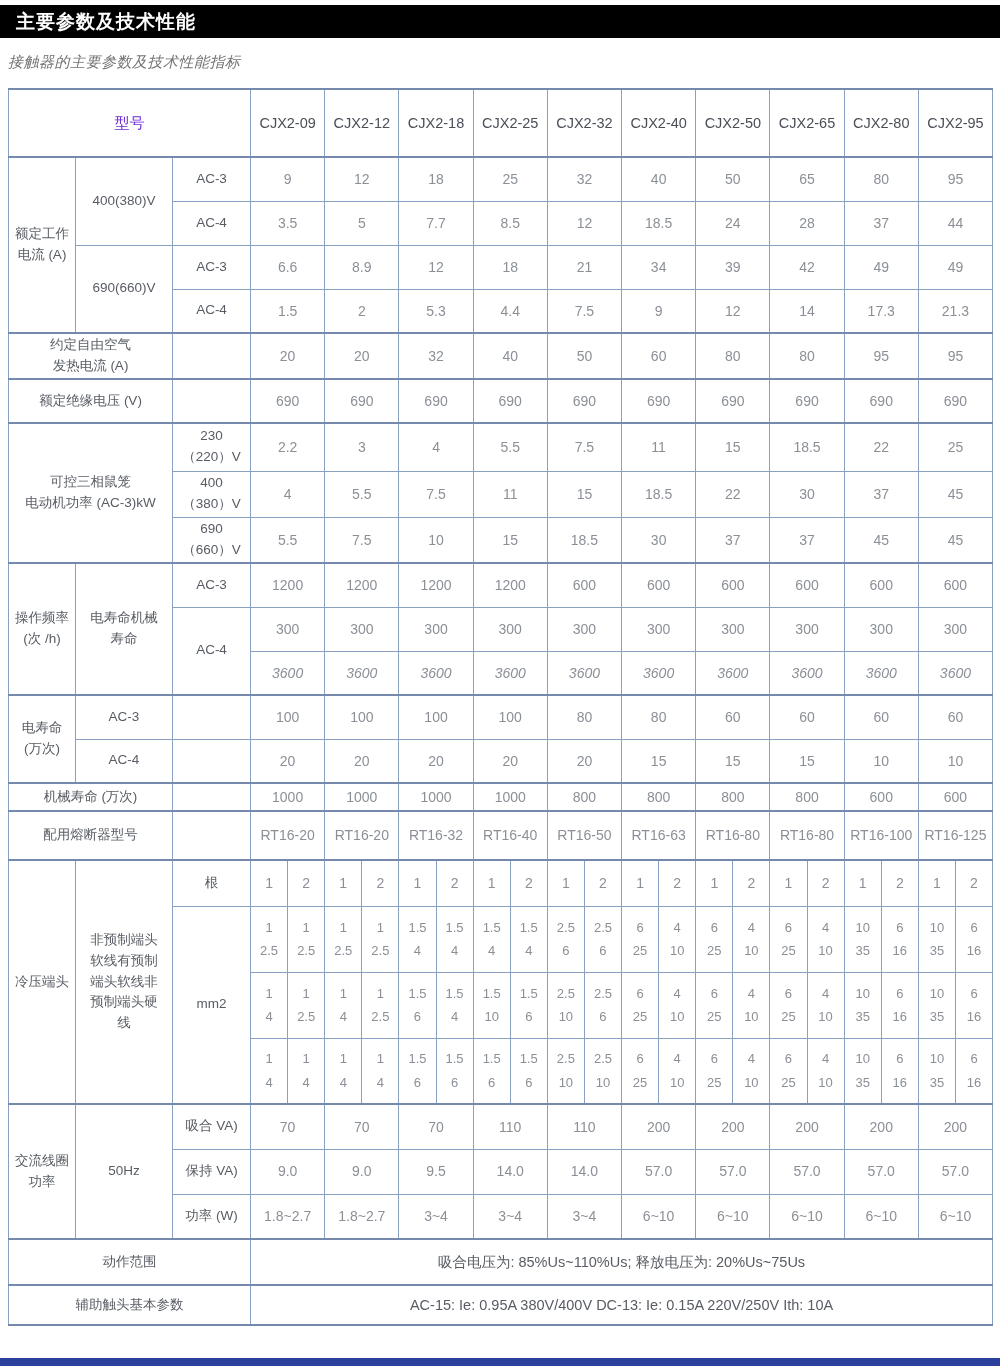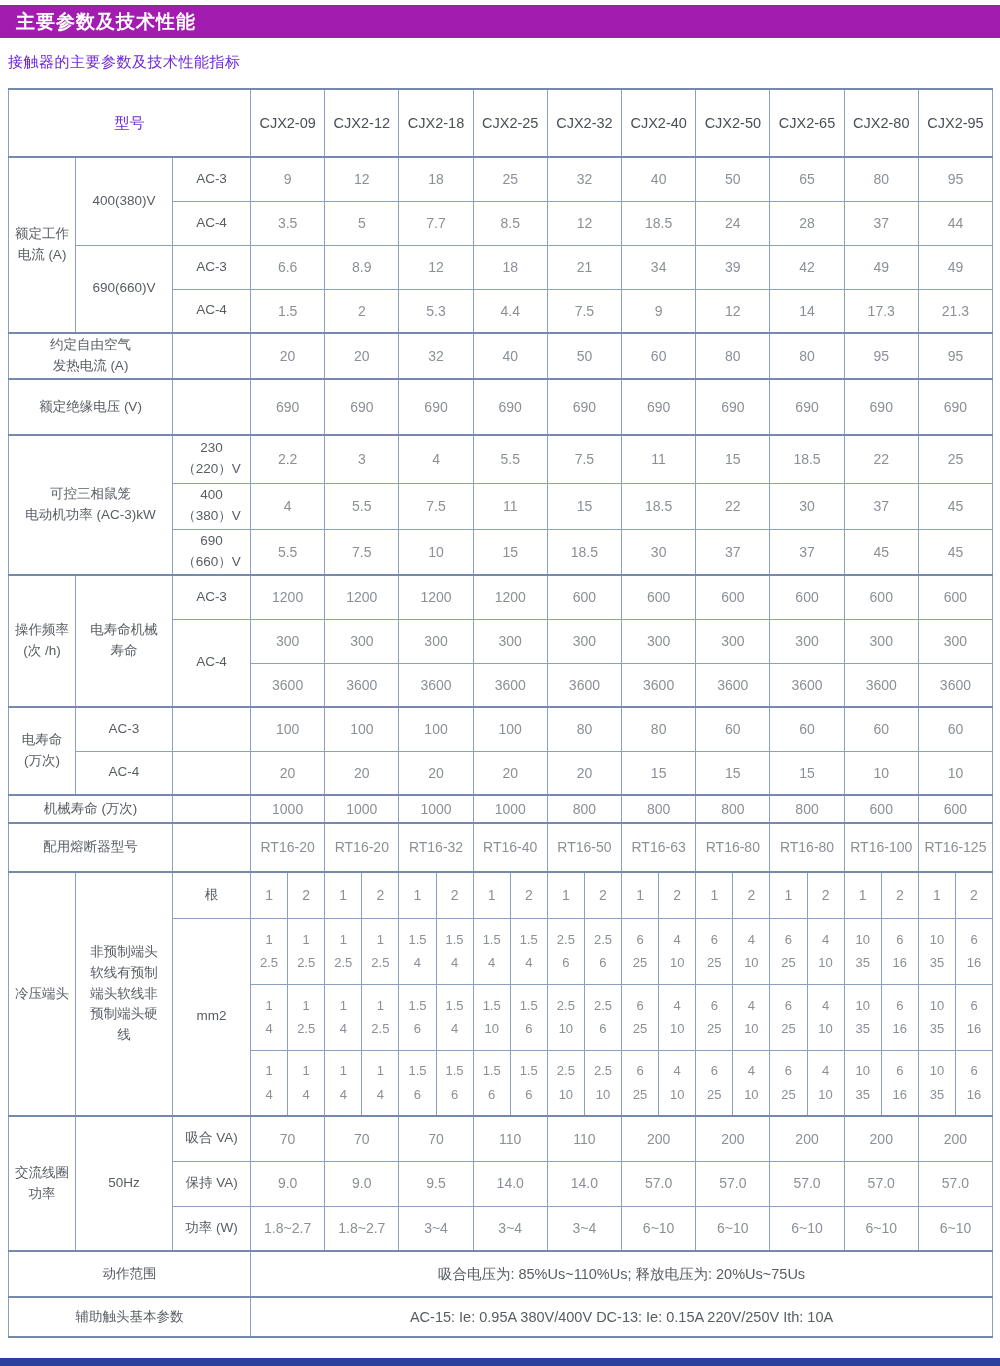--- a/index.html
+++ b/index.html
@@ -3,27 +3,27 @@
 <meta charset="utf-8">
 <style>
   html,body{margin:0;padding:0;background:#ffffff;}
   body{
     width:1000px;height:1366px;position:relative;
     font-family:"Liberation Sans","DejaVu Sans",sans-serif;
     -webkit-font-smoothing:antialiased;
   }
   .title-bar{
     margin-top:5px;height:33px;width:1000px;
-    background:#a21caf;color:#ffffff;
+    background:#000000;color:#ffffff;
     font-size:19px;font-weight:bold;
     line-height:33px;padding-left:16px;box-sizing:border-box;
     letter-spacing:1px;
   }
   .subtitle{
-    margin:15px 0 0 8px;font-size:15px;color:#6d28d9;letter-spacing:0.5px;
+    margin:15px 0 0 8px;font-size:15px;color:#737373;letter-spacing:0.5px;font-style:italic;
   }
   table.spec{
     margin:16px 0 0 8px;border-collapse:collapse;table-layout:fixed;
     width:984px;
     border-top:2px solid #7489ac;border-bottom:2px solid #7489ac;
   }
   table.spec td{
     border:1px solid #8aa0c0;
     text-align:center;vertical-align:middle;
     white-space:pre-line;
@@ -155,21 +155,21 @@
         <td colspan="2" class="value">20</td>
         <td colspan="2" class="value">32</td>
         <td colspan="2" class="value">40</td>
         <td colspan="2" class="value">50</td>
         <td colspan="2" class="value">60</td>
         <td colspan="2" class="value">80</td>
         <td colspan="2" class="value">80</td>
         <td colspan="2" class="value">95</td>
         <td colspan="2" class="value">95</td>
       </tr>
-      <tr class="sec" style="height: 56px;">
+      <tr class="sec" style="height: 44px;">
         <td colspan="2" class="label">额定绝缘电压 (V)</td>
         <td class="empty"></td>
         <td colspan="2" class="value">690</td>
         <td colspan="2" class="value">690</td>
         <td colspan="2" class="value">690</td>
         <td colspan="2" class="value">690</td>
         <td colspan="2" class="value">690</td>
         <td colspan="2" class="value">690</td>
         <td colspan="2" class="value">690</td>
         <td colspan="2" class="value">690</td>
@@ -243,21 +243,21 @@
         <td colspan="2" class="value">300</td>
         <td colspan="2" class="value">300</td>
         <td colspan="2" class="value">300</td>
         <td colspan="2" class="value">300</td>
         <td colspan="2" class="value">300</td>
         <td colspan="2" class="value">300</td>
         <td colspan="2" class="value">300</td>
         <td colspan="2" class="value">300</td>
         <td colspan="2" class="value">300</td>
       </tr>
-      <tr style="height: 44px;">
+      <tr style="height: 44px; font-style: italic;">
         <td colspan="2" class="value">3600</td>
         <td colspan="2" class="value">3600</td>
         <td colspan="2" class="value">3600</td>
         <td colspan="2" class="value">3600</td>
         <td colspan="2" class="value">3600</td>
         <td colspan="2" class="value">3600</td>
         <td colspan="2" class="value">3600</td>
         <td colspan="2" class="value">3600</td>
         <td colspan="2" class="value">3600</td>
         <td colspan="2" class="value">3600</td>

